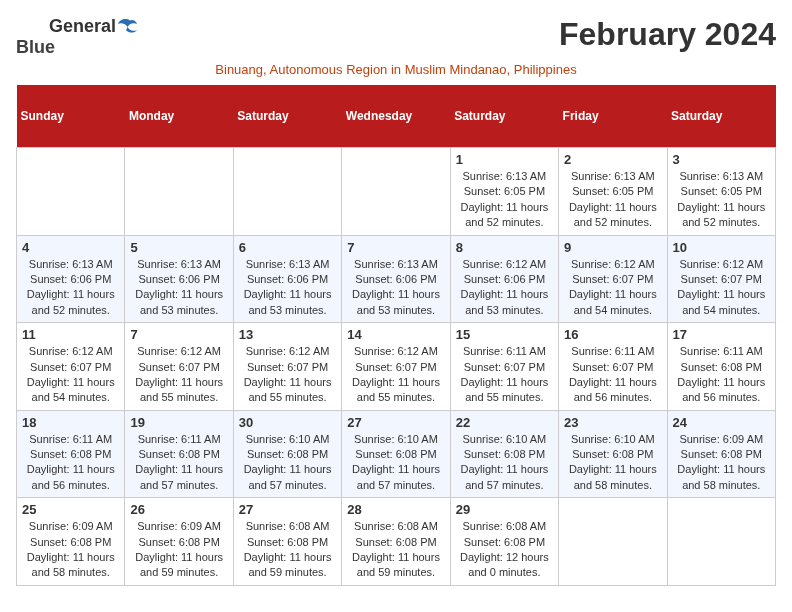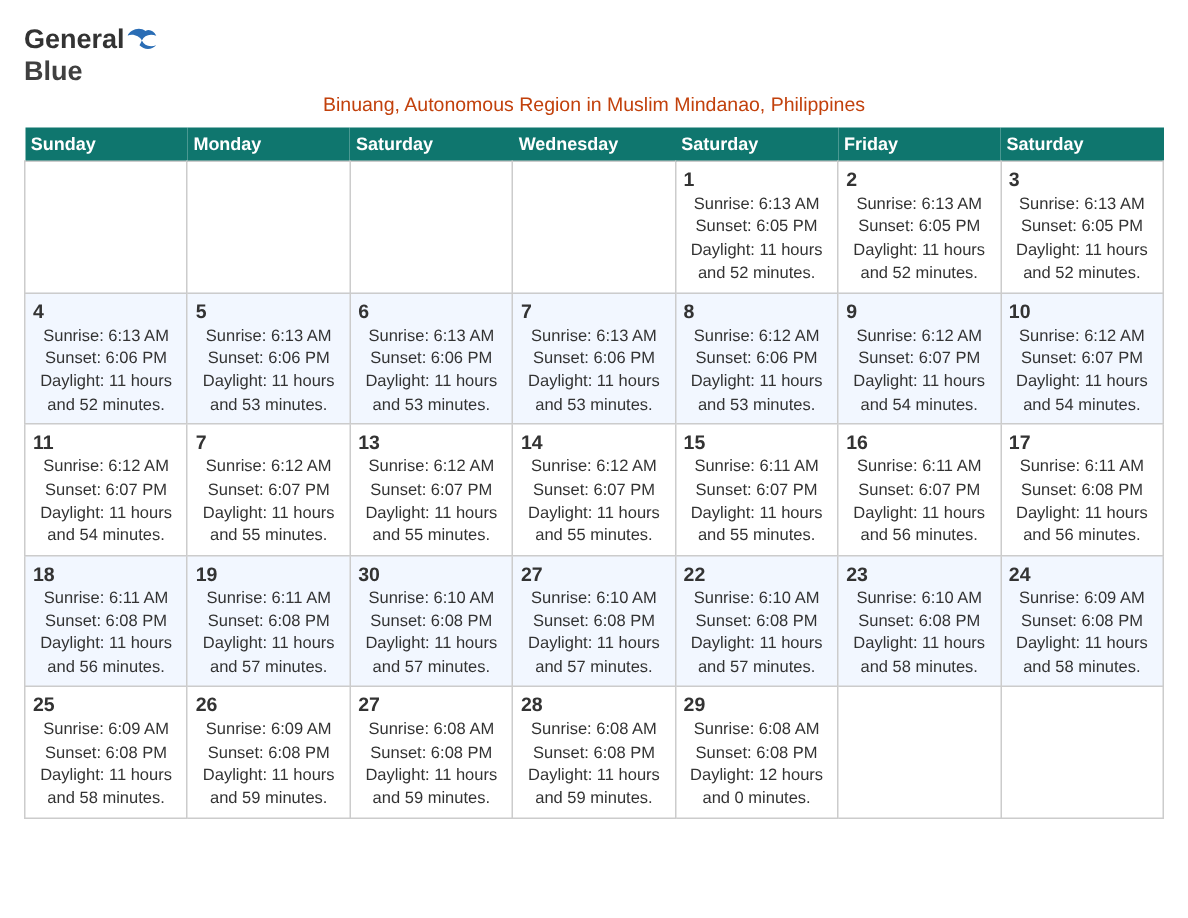--- a/index.html
+++ b/index.html
@@ -18,20 +18,21 @@
     }
     .logo {
       display: flex;
       flex-direction: column;
       align-items: flex-start;
     }
     .logo-general {
       font-size: 18px;
       font-weight: bold;
       color: #333;
+      margin-left: 33px;
     }
     .logo-blue {
       font-size: 18px;
       font-weight: bold;
       color: #404040;
     }
     .logo-bird {
       width: 24px;
       height: 20px;
       display: inline-block;
@@ -53,23 +54,23 @@
       color: #c2410c;
       margin-bottom: 8px;
       font-weight: normal;
     }
     table {
       width: 100%;
       border-collapse: collapse;
       font-size: 11px;
     }
     thead tr th {
-      background-color: #0f766e;
+      background-color: #b91c1c;
       color: #fff;
-      padding: 4px 4px;
+      padding: 24px 4px;
       text-align: left;
       font-size: 12px;
       font-weight: bold;
     }
     tbody tr td {
       border: 1px solid #ccc;
       vertical-align: top;
       padding: 4px 5px;
       width: calc(100% / 7);
       height: 80px;
@@ -104,20 +105,21 @@
   <div class="logo">
     <div class="logo-top">
       <span class="logo-general">General</span>
       <svg class="logo-bird" viewBox="0 0 30 24" xmlns="http://www.w3.org/2000/svg">
         <path d="M 15 4 C 10 0 2 3 0 8 C 4 6 10 8 12 12 C 14 8 18 6 24 8 C 22 4 18 2 15 4 Z" fill="#2a6db5"></path>
         <path d="M 12 12 C 14 16 18 18 24 16 C 20 20 14 20 10 16 Z" fill="#2a6db5"></path>
       </svg>
     </div>
     <span class="logo-blue">Blue</span>
   </div>
+  <div class="month-title">February 2024</div>
 </div>
 
 <div class="subtitle">Binuang, Autonomous Region in Muslim Mindanao, Philippines</div>
 
 <table>
   <thead>
     <tr>
     <th>Sunday</th>
         <th>Monday</th>
         <th>Saturday</th>

